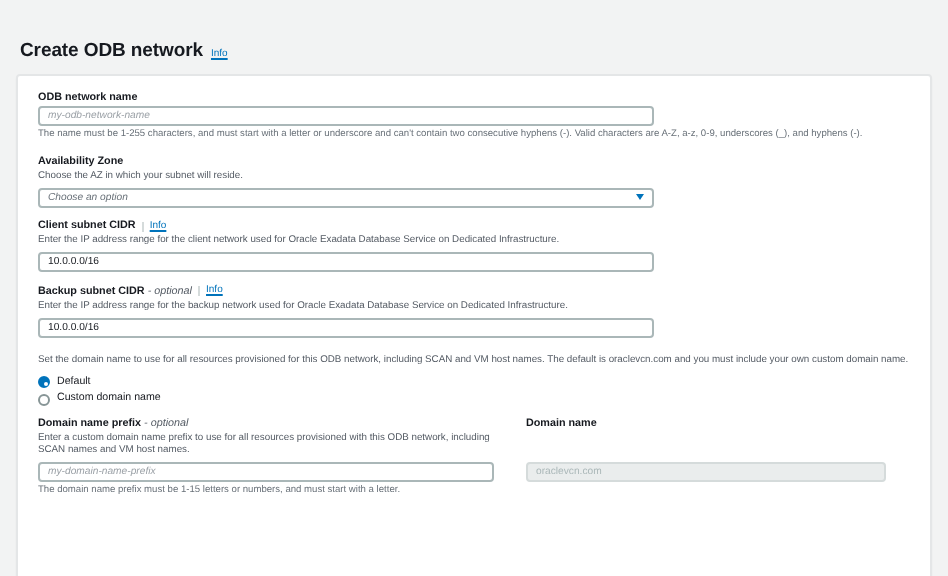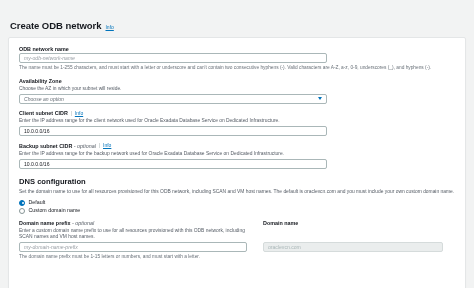--- a/index.html
+++ b/index.html
@@ -275,21 +275,20 @@
         <span class="label-sep"></span>
         <span class="info-link">Info</span>
       </div>
       <div class="field-desc">Enter the IP address range for the backup network used for Oracle Exadata Database Service on Dedicated Infrastructure.</div>
       <div class="text-input">
         <span class="val">10.0.0.0/16</span>
       </div>
     </div>
 
     <div class="section">
-      <div class="section-title">DNS configuration</div>
       <div class="section-desc">Set the domain name to use for all resources provisioned for this ODB network, including SCAN and VM host names. The default is oraclevcn.com and you must include your own custom domain name.</div>
 
       <div class="radio-group">
         <div class="radio-row">
           <span class="radio checked"></span>
           <span class="radio-label">Default</span>
         </div>
         <div class="radio-row">
           <span class="radio"></span>
           <span class="radio-label">Custom domain name</span>

